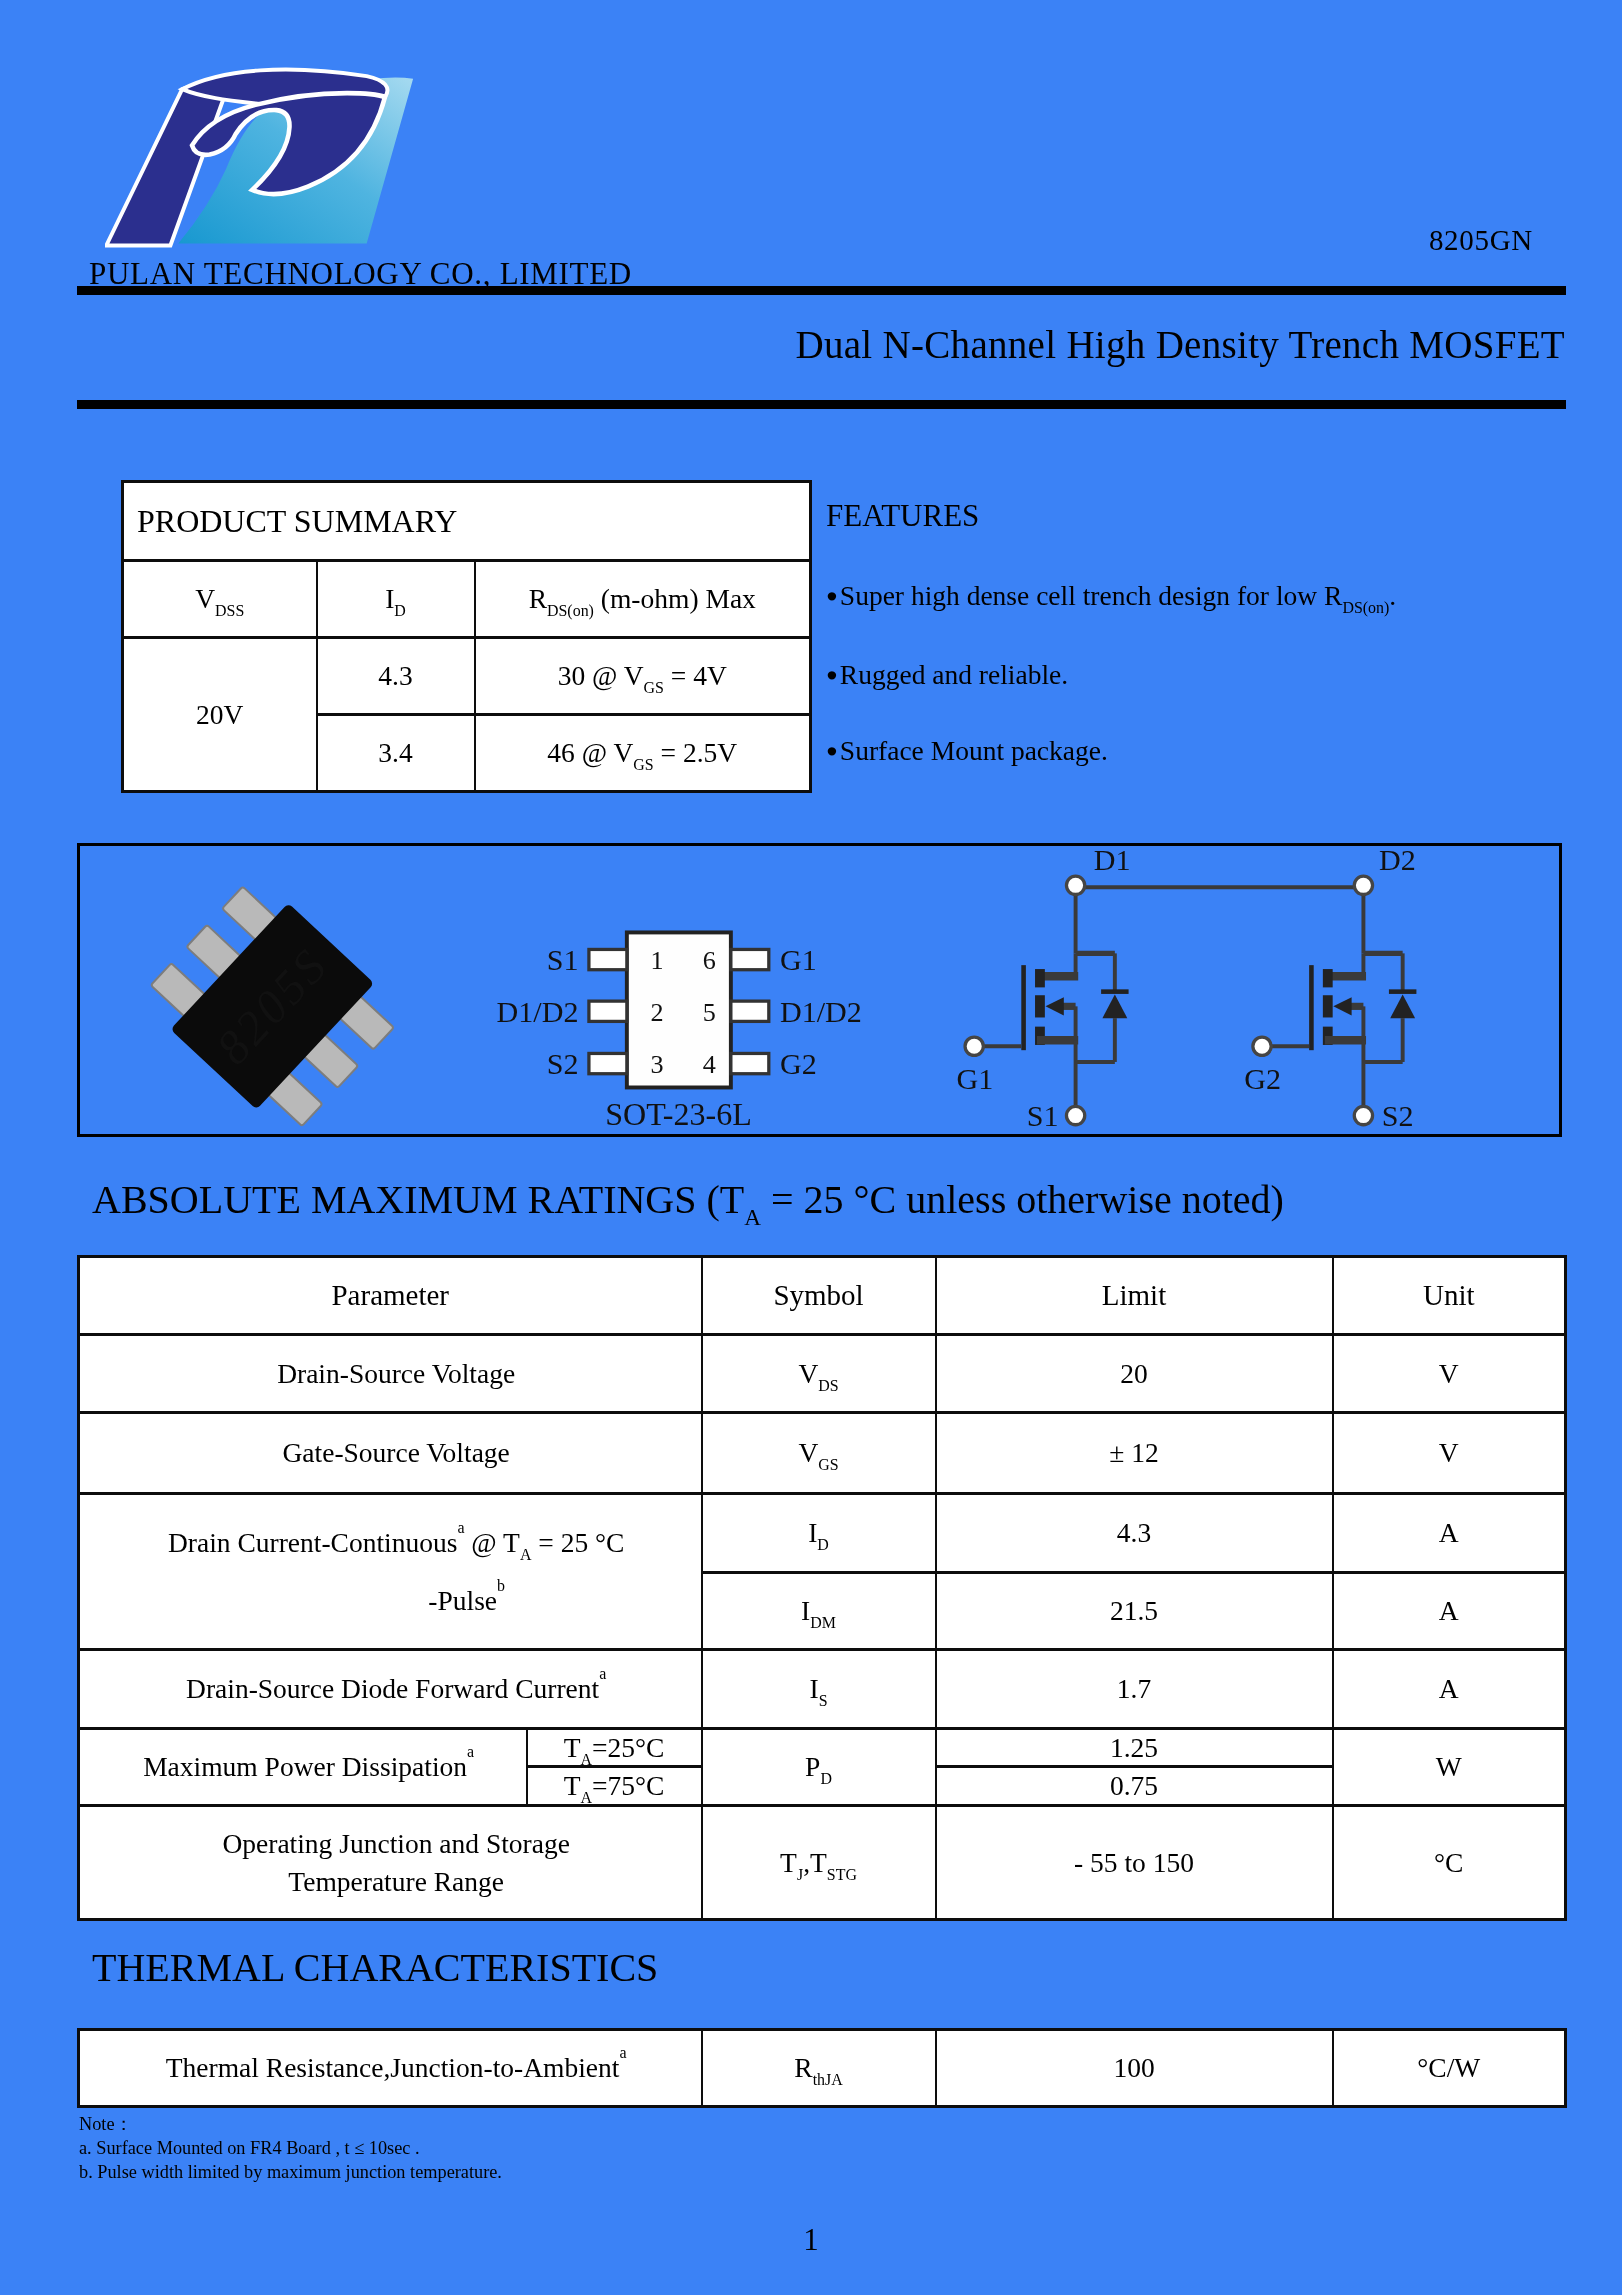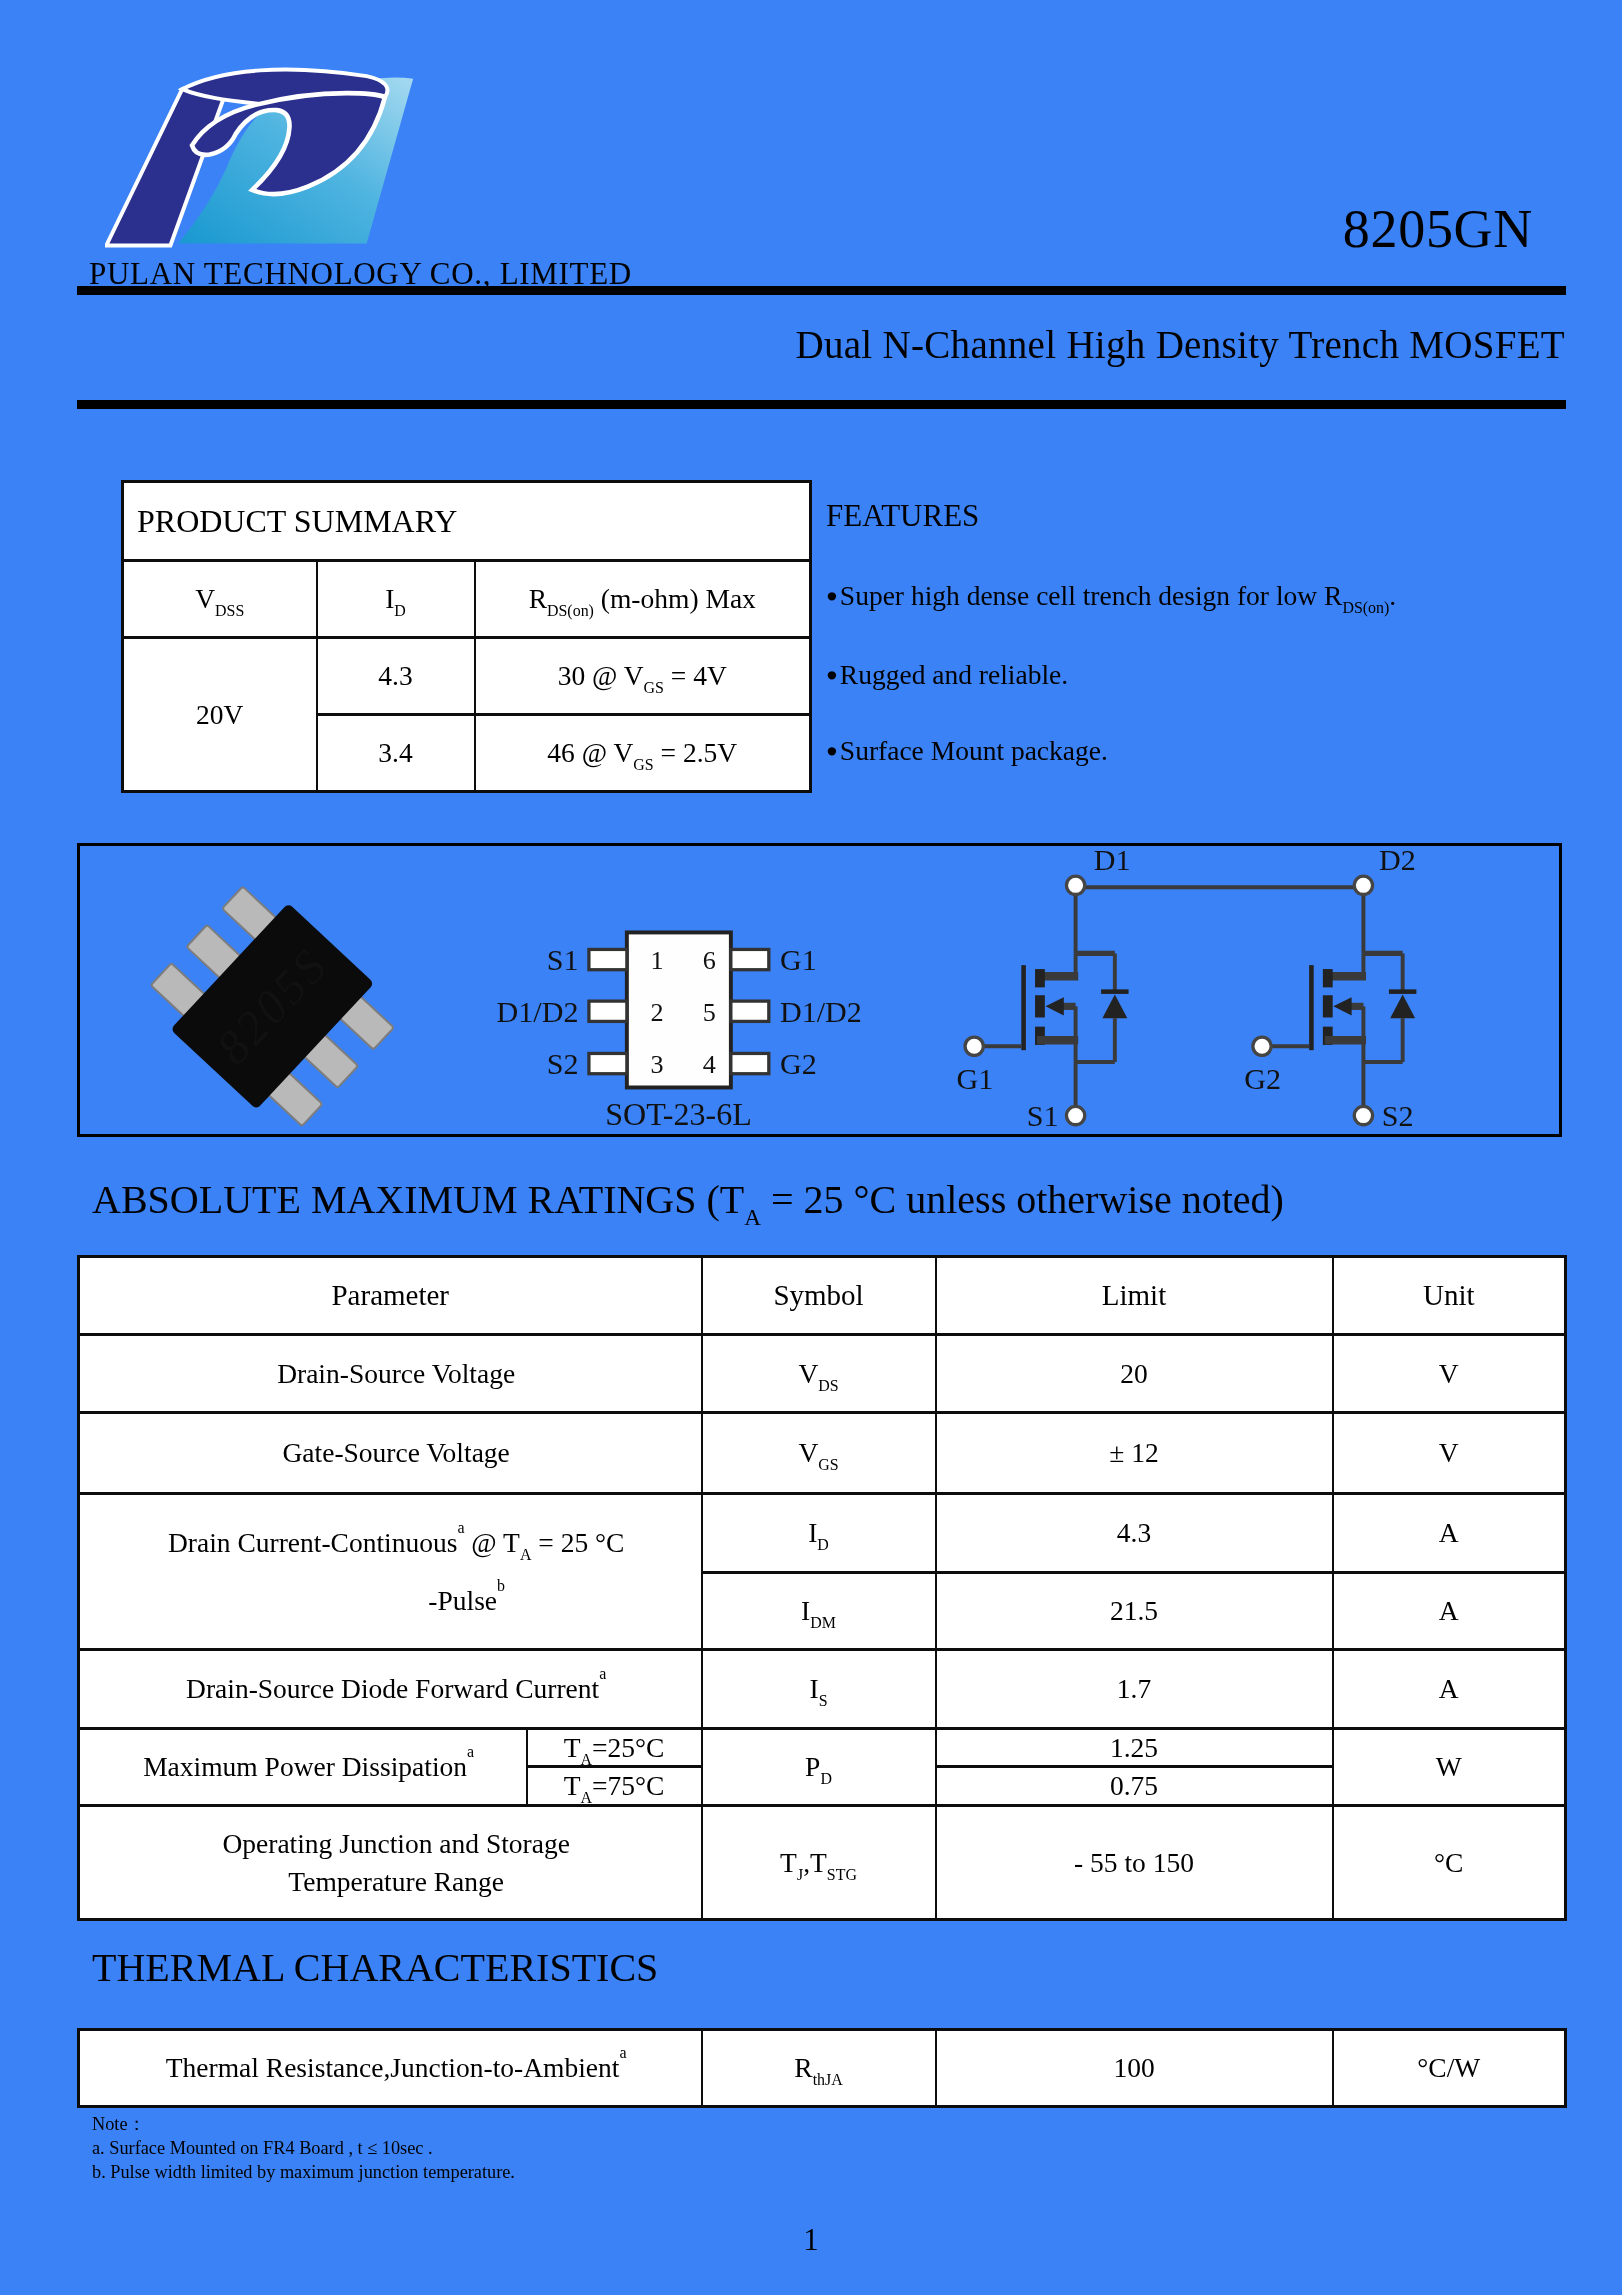--- a/index.html
+++ b/index.html
@@ -4,21 +4,21 @@
 <style>
   html,body{margin:0;padding:0;background:#888;}
   .page{
     position:relative; width:1622px; height:2295px; background:#3b82f6;
     font-family:"Liberation Serif","DejaVu Serif",serif; color:#000;
     margin:0 auto; overflow:hidden;
   }
   .abs{position:absolute;}
   .rule{position:absolute; left:77px; width:1489px; height:8.5px; background:#000;}
   .company{position:absolute; left:89px; top:256px; font-size:31px; letter-spacing:0.7px; white-space:nowrap;}
-  .partnum{position:absolute; right:89px; top:198px; font-size:54px; letter-spacing:0.7px;}
+  .partnum{position:absolute; right:89px; top:224px; font-size:29px; letter-spacing:0.7px;}
   .doctitle{position:absolute; right:57px; top:322px; font-size:39px; letter-spacing:0.3px; white-space:nowrap;}
   sub{font-size:0.58em; position:relative; top:0.12em; line-height:0;}
   sup{font-size:0.58em; position:relative; top:-0.55em; line-height:0;}
 
   table.t{position:absolute; border-collapse:collapse; table-layout:fixed; background:#fff;}
   table.t{border:3.3px solid #0d0d0d;}
   table.t td, table.t th{
     border-left:2px solid #0d0d0d; border-right:2px solid #0d0d0d;
     border-top:3.3px solid #0d0d0d; border-bottom:3.3px solid #0d0d0d;
     text-align:center; vertical-align:middle; font-weight:normal;
@@ -26,21 +26,21 @@
   }
   .pl{text-align:left; padding-left:11.8px !important;}
   .ps-title{font-size:32px !important; text-align:left !important; padding-left:13px !important;}
   .hdr{font-size:29px !important;}
   .l2{margin-top:26px;}
   .featH{position:absolute; left:826px; top:498px; font-size:31px;}
   .feat{position:absolute; left:826px; font-size:27.5px; white-space:nowrap;}
   .feat .bullet{font-size:19.6px; vertical-align:3.3px; margin-right:2px;}
   .secH{position:absolute; left:92px; font-size:40px; white-space:nowrap;}
   .pkgbox{position:absolute; left:77px; top:843px; width:1479px; height:288px; border:3.9px solid #000;}
-  .notes{position:absolute; left:92px; top:2112px; font-size:18.3px; line-height:24px;}
+  .notes{position:absolute; left:79px; top:2112px; font-size:18.3px; line-height:24px;}
   .pageno{position:absolute; left:0; top:2222px; width:1622px; text-align:center; font-size:31px;}
   svg text{font-family:"Liberation Serif","DejaVu Serif",serif; fill:#111;}
 </style>
 </head>
 <body>
 
 <div class="page">
 
   <svg class="abs" style="left:105px;top:51px" width="314" height="198" viewBox="0 0 480 302">
     <defs>

